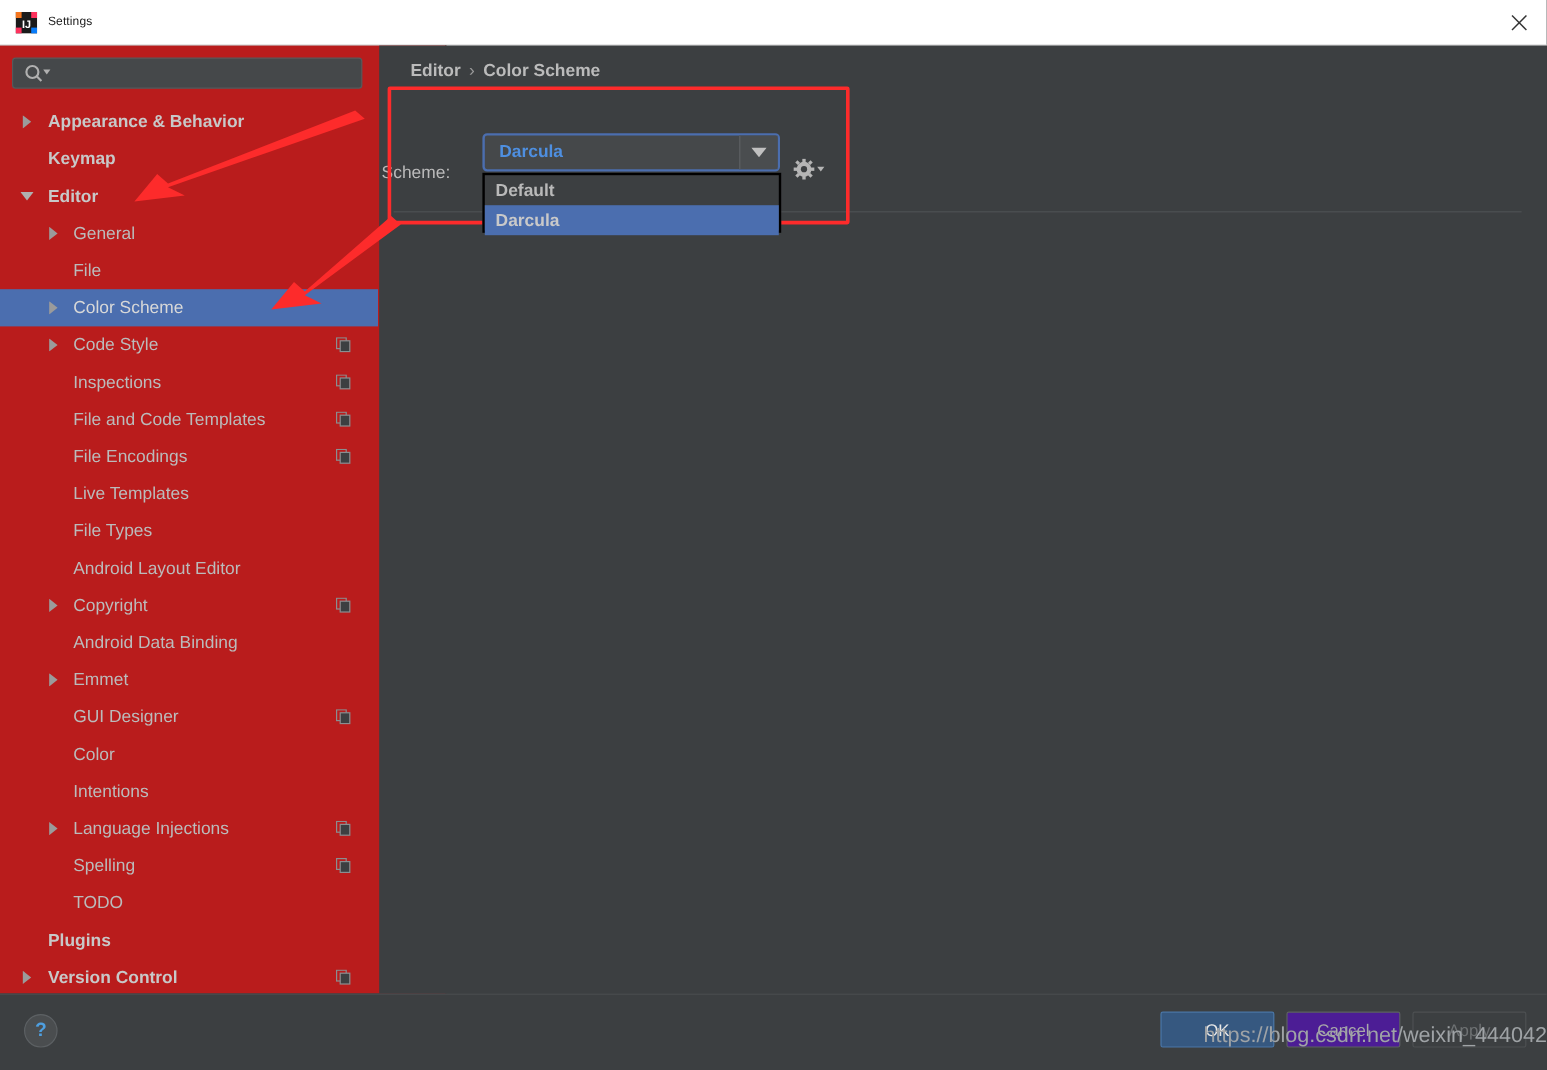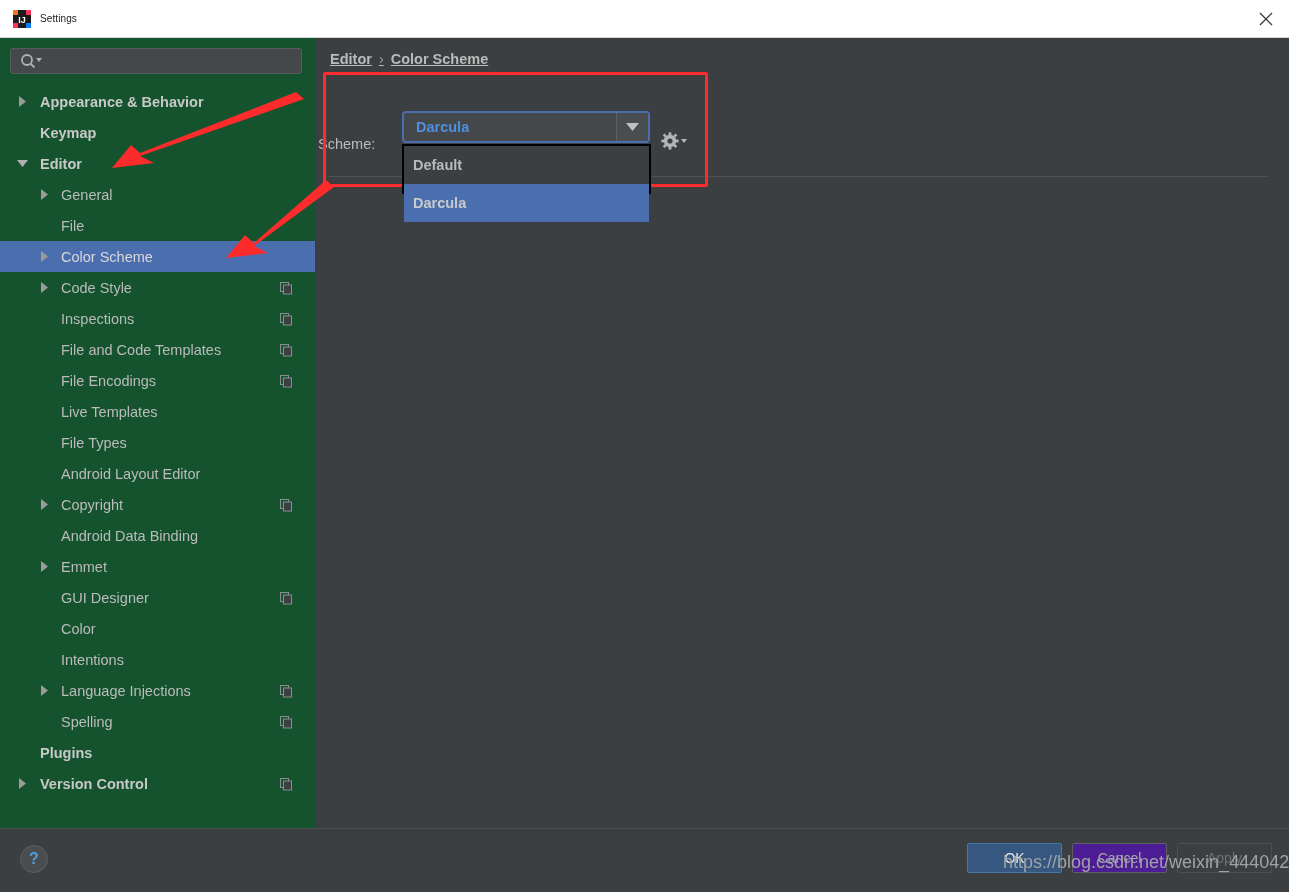--- a/index.html
+++ b/index.html
@@ -50,21 +50,21 @@
   
   #content {
     position: absolute; left: 0; top: 38px;
     width: 1289px; height: 790px;
   }
 
   
   #sidebar {
     position: absolute; left: 0; top: 0;
     width: 372px; height: 790px;
-    background: #14532d;
+    background: #b91c1c;
     border-right: 1px solid #2b2b2b;
     box-sizing: border-box;
     overflow: hidden;
   }
   #search-wrap {
     position: absolute; left: 10px; top: 10px;
     width: 292px; height: 26px;
     background: #45484a;
     border: 1px solid #555a5c;
     border-radius: 3px;
@@ -128,24 +128,23 @@
     border-radius: 1px;
   }
 
   
   #main {
     position: absolute; left: 316px; top: 0;
     width: 973px; height: 790px;
     background: #3c3f41;
   }
   #breadcrumb {
-    position: absolute; left: 14px; top: 13px;
+    position: absolute; left: 26px; top: 13px;
     font-size: 14.5px; font-weight: bold; color: #bbbbbb;
     white-space: nowrap;
-    text-decoration: underline;
   }
   #breadcrumb .sep { color: #9a9a9a; font-weight: normal; margin: 0 7px; }
 
   #scheme-label {
     position: absolute; left: 2px; top: 98px;
     font-size: 14.5px; color: #bbbbbb;
   }
 
   
   #combo {
@@ -185,21 +184,21 @@
   
   #popup {
     position: absolute; left: 86px; top: 106px;
     width: 249px; height: 50px;
     background: #3c3f41;
     border: 2px solid #000000;
     box-sizing: border-box;
     z-index: 30;
   }
   .popup-item {
-    height: 38px;
+    height: 25px;
     display: flex; align-items: center;
     padding-left: 9px;
     font-size: 14.5px; font-weight: bold;
     color: #b9b9b9;
     box-sizing: border-box;
     text-align: center;
   }
   .popup-item.highlighted { background: #4b6eaf; color: #c9c9c9; }
 
   
@@ -435,20 +434,23 @@
                 <rect x="3.5" y="3" width="8" height="9" fill="#3c3f41" stroke="#8a8e90" stroke-width="1"></rect>
               </svg></span>
           </div>
           <div class="tree-row lvl1">
             <span class="tree-label">Spelling</span>
             <span class="copy-icon"><svg width="13" height="13" viewBox="0 0 13 13">
                 <rect x="0.5" y="0.5" width="8" height="9" fill="none" stroke="#8a8e90" stroke-width="1"></rect>
                 <rect x="3.5" y="3" width="8" height="9" fill="#3c3f41" stroke="#8a8e90" stroke-width="1"></rect>
               </svg></span>
           </div>
+          <div class="tree-row lvl1">
+            <span class="tree-label">TODO</span>
+          </div>
           <div class="tree-row lvl0 bold">
             <span class="tree-label">Plugins</span>
           </div>
           <div class="tree-row lvl0 bold">
             <span class="tree-arrow">
               <svg width="9" height="11" viewBox="0 0 9 11">
                 <polygon points="1,0 8,5.5 1,11" fill="#9b9b9b"></polygon>
               </svg>
             </span>
             <span class="tree-label">Version Control</span>

